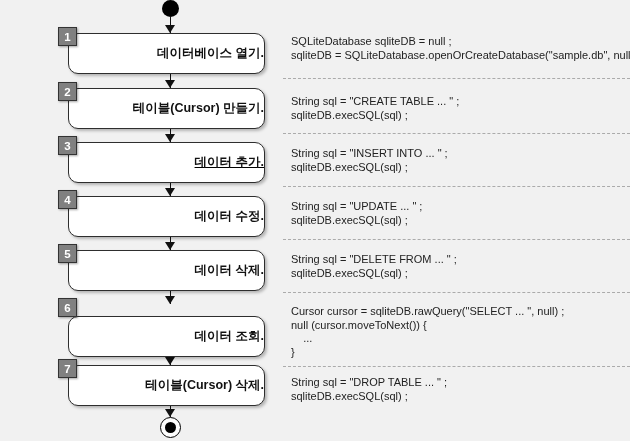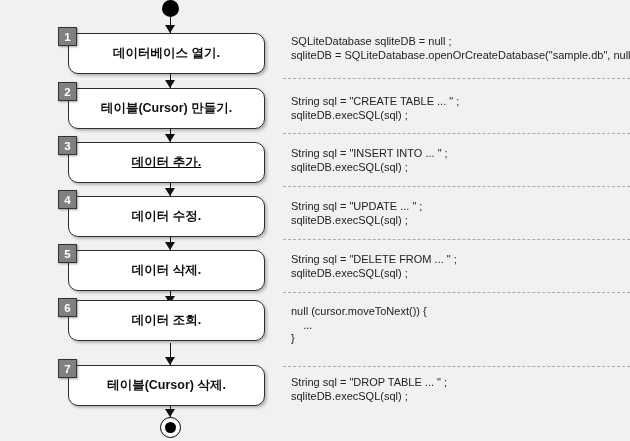--- a/index.html
+++ b/index.html
@@ -12,21 +12,21 @@
   .stage{position:relative;width:630px;height:441px;overflow:hidden;background:#f1f1f1;}
   .initial-node{position:absolute;width:17px;height:17px;border-radius:50%;background:#000;}
   .connector{position:absolute;width:0;border-left:1.5px solid #111;}
   .arrowhead{position:absolute;bottom:0;left:-6px;width:0;height:0;
     border-left:5px solid transparent;border-right:5px solid transparent;border-top:8px solid #111;}
   .badge{position:absolute;width:17px;height:17px;background:#808080;border:1px solid #333;
     box-shadow:1px 1px 2px rgba(0,0,0,.35);display:flex;align-items:center;justify-content:center;z-index:3;}
   .badge span{color:#fff;font-size:11.5px;font-weight:bold;}
   .box{position:absolute;width:195px;height:39px;background:#fff;border:1.5px solid #2e2e2e;
     border-radius:10px;box-shadow:2px 2px 3px rgba(0,0,0,.25);
-    display:flex;align-items:center;justify-content:center;z-index:2;}
+    display:flex;align-items:center;justify-content:flex-end;z-index:2;}
   .box-label{font-size:12.5px;font-weight:bold;color:#111;white-space:nowrap;}
   .code{position:absolute;left:291px;font-size:11px;line-height:13.5px;color:#222;white-space:pre;}
   .separator{position:absolute;left:283px;right:0;height:0;border-top:1px dashed #ababab;}
   .final-node{position:absolute;width:19px;height:19px;border:1.5px solid #000;border-radius:50%;
     background:#fdfdfd;display:flex;align-items:center;justify-content:center;}
   .final-inner{width:11px;height:11px;border-radius:50%;background:#000;}
 </style>
 </head>
 <body>
 
@@ -92,24 +92,24 @@
   </div>
   <div class="code" style="top: 253px;"><div>String sql = "DELETE FROM ... " ;</div><div>sqliteDB.execSQL(sql) ;</div></div>
   <div class="separator" style="top: 292px;"></div>
 
   <div class="connector" style="left: 170px; top: 289px; height: 15px;">
     <span class="arrowhead"></span>
   </div>
   <div class="badge" style="left: 58px; top: 298px;">
     <span>6</span>
   </div>
-  <div class="box" style="left: 68px; top: 300px; width: 195px; height: 39px;">
+  <div class="box" style="left: 68px; top: 316px; width: 195px; height: 39px;">
     <span class="box-label">데이터 조회.</span>
   </div>
-  <div class="code" style="top: 305px;"><div>null (cursor.moveToNext()) {</div><div>    ...</div><div>}</div></div>
+  <div class="code" style="top: 305px;"><div>Cursor cursor = sqliteDB.rawQuery("SELECT ... ", null) ;</div><div>null (cursor.moveToNext()) {</div><div>    ...</div><div>}</div></div>
   <div class="separator" style="top: 366px;"></div>
 
   <div class="connector" style="left: 170px; top: 343px; height: 22px;">
     <span class="arrowhead"></span>
   </div>
   <div class="badge" style="left: 58px; top: 359px;">
     <span>7</span>
   </div>
   <div class="box" style="left: 68px; top: 365px; width: 195px; height: 39px;">
     <span class="box-label">테이블(Cursor) 삭제.</span>

